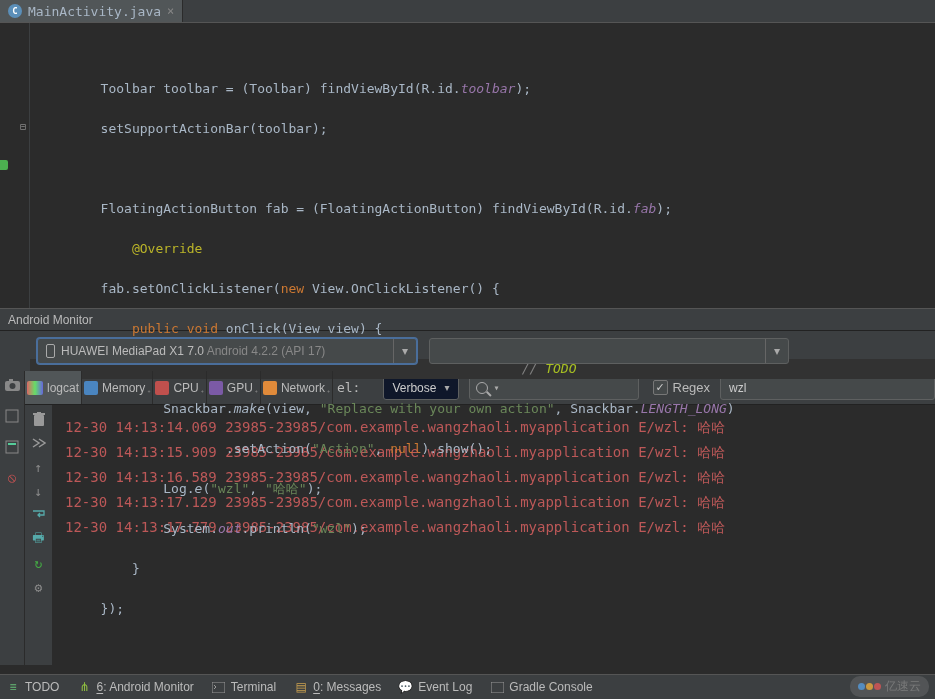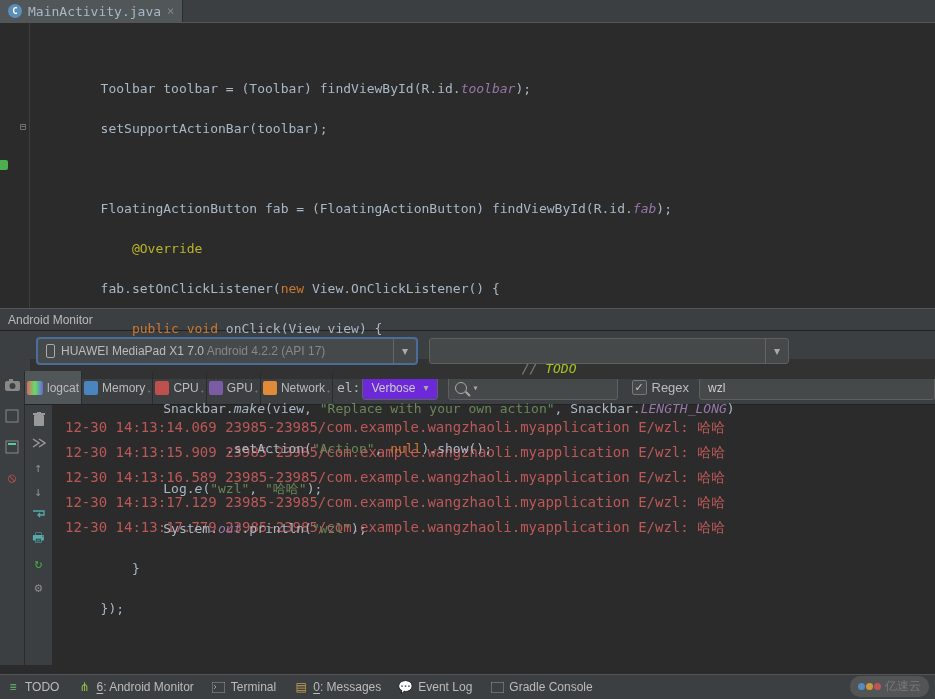--- a/index.html
+++ b/index.html
@@ -175,32 +175,32 @@
 .mtab-icon {
   width: 14px; height: 14px;
   display: flex; align-items: center; justify-content: center;
   font-size: 10px;
   border-radius: 2px;
 }
 .chev::after { content: "→"; font-size: 9px; color: #888; margin-left: 2px; }
 .pin::after { content: "₊"; font-size: 9px; color: #888; margin-left: -2px; }
 .mtab-cut-label { color: #bbb; }
 .filter-combo {
-  background: #6d28d9;
+  background: #0f172a;
   border: 1px solid #5e6060;
   border-radius: 3px;
   height: 24px;
   display: flex;
   align-items: center;
   padding: 0 8px;
   gap: 8px;
   font-family: sans-serif;
   font-size: 12px;
   color: #ccc;
-  margin-left: 2px;
+  margin-left: 23px;
 }
 .filter-combo .dd {
   color: #aaa;
   font-size: 10px;
 }
 .search-box {
   height: 24px;
   background: #45494a;
   border: 1px solid #5e6060;
   border-radius: 3px;

